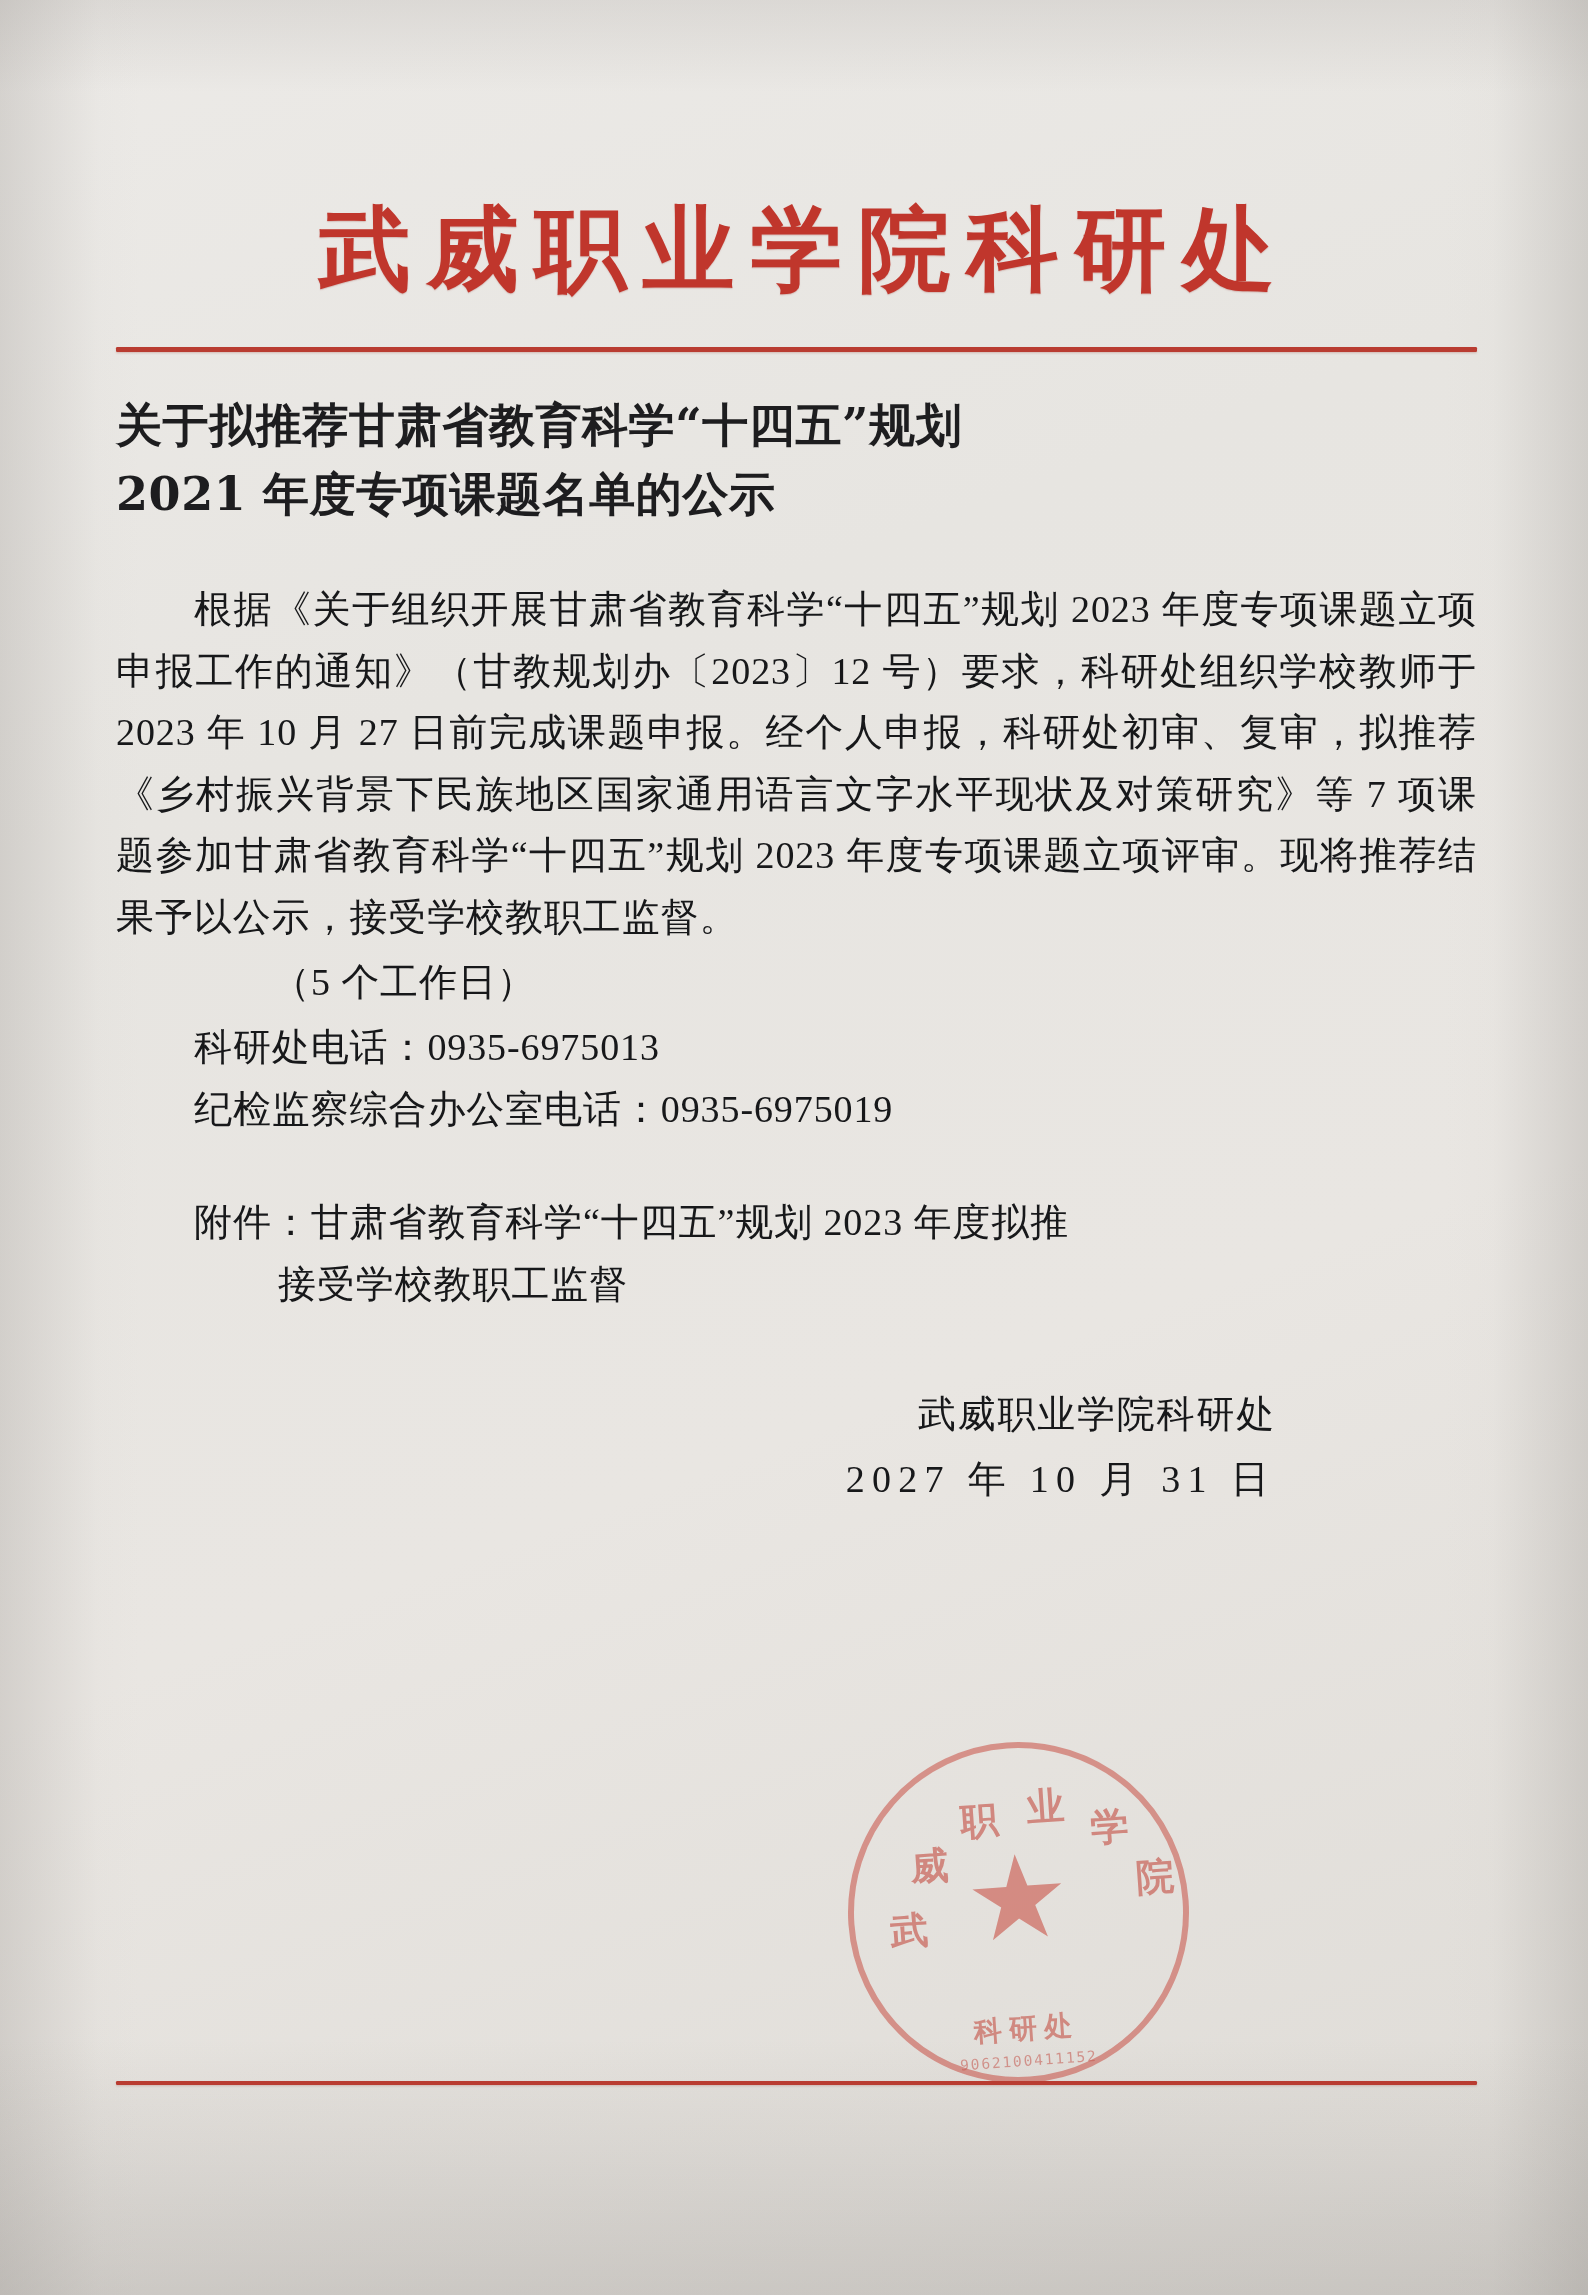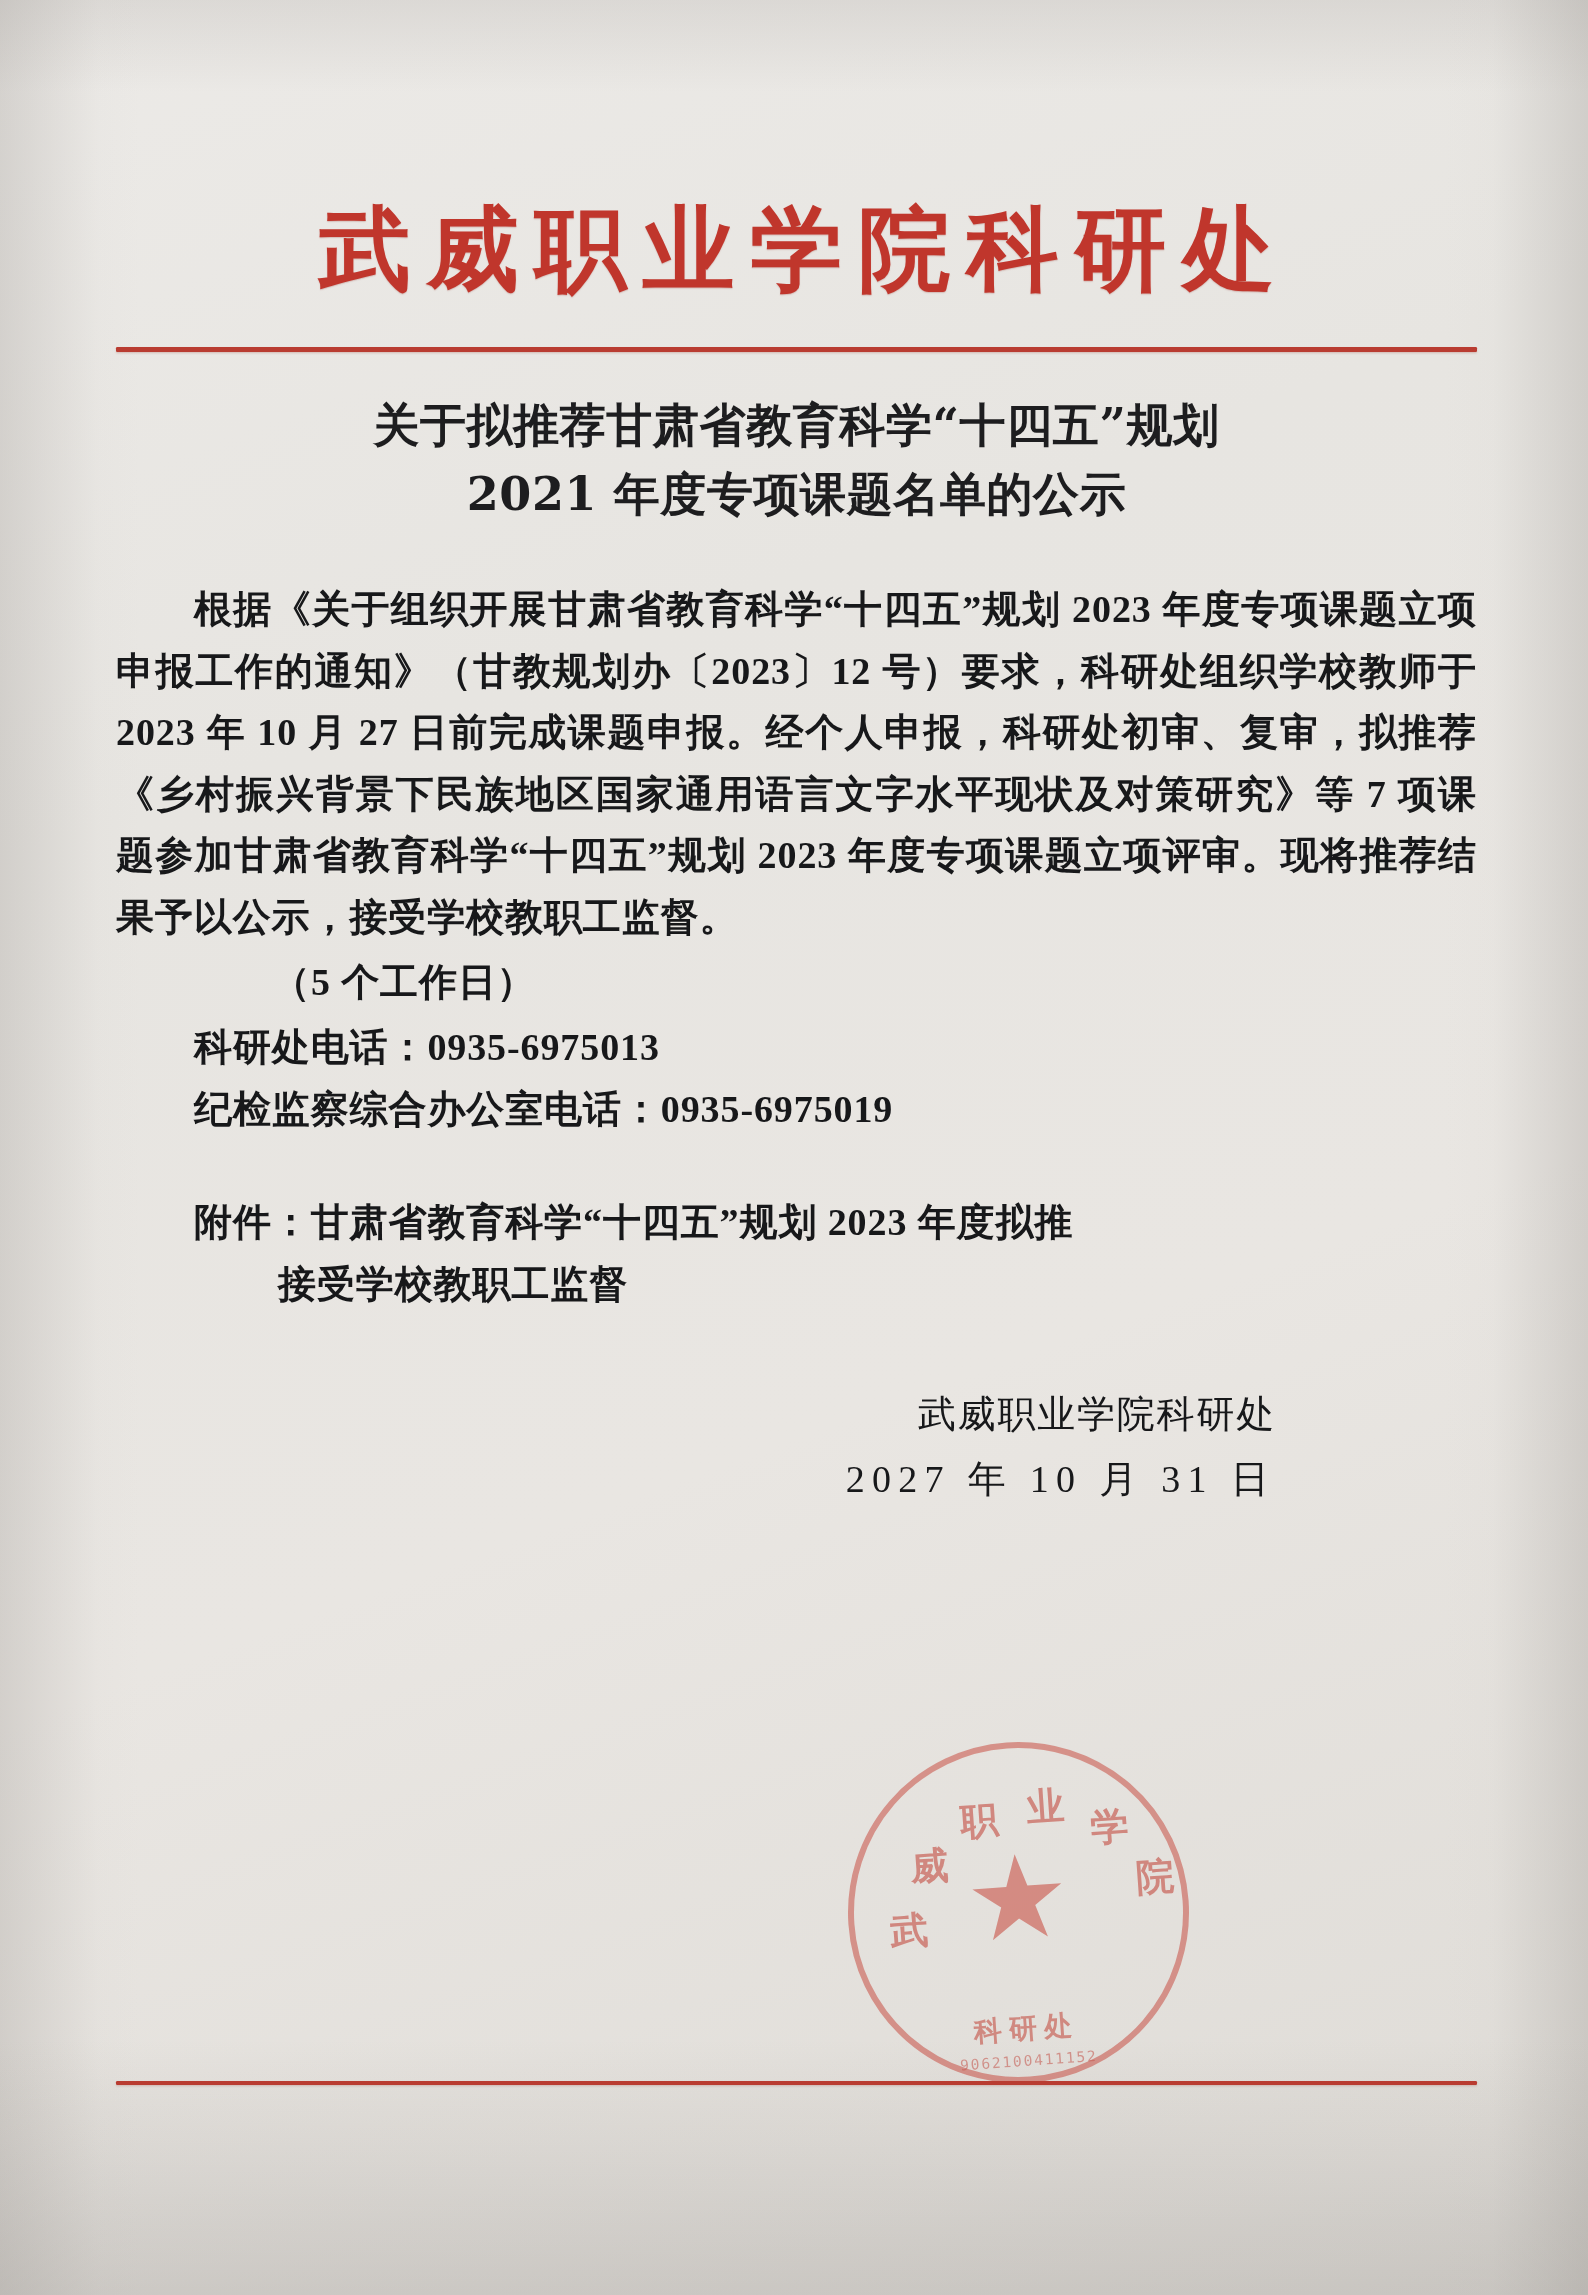--- a/index.html
+++ b/index.html
@@ -75,21 +75,21 @@
     margin: 49px 0 0 0;
     height: 5.5px;
     background: #b93c31;
     border-radius: 1.2px;
     box-shadow: 0 1.2px 1.8px rgba(160,70,60,0.25);
   }
 
   
   .doc-title {
     margin-top: 39px;
-    text-align: center;
+    text-align: left;
     color: #1d1d1f;
     font-family: "DejaVu Serif", "Liberation Serif", serif;
     font-weight: bold;
     font-size: 46px;
     line-height: 1.5;
     letter-spacing: 0.6px;
   }
   .doc-title-line {
     display: block;
   }
@@ -98,21 +98,20 @@
   .body-text {
     margin-top: 50px;
     font-size: 38px;
     line-height: 1.62;
     color: #17181a;
     letter-spacing: 0.9px;
     text-align: justify;
   }
   .para {
     margin: 0 0 3.7px 0;
-    font-weight: bold;
   }
   .para.indent {
     text-indent: 78px;
   }
   .para.indent2 {
     text-indent: 156px;
   }
   .para.tight {
     margin-bottom: 0;
   }

